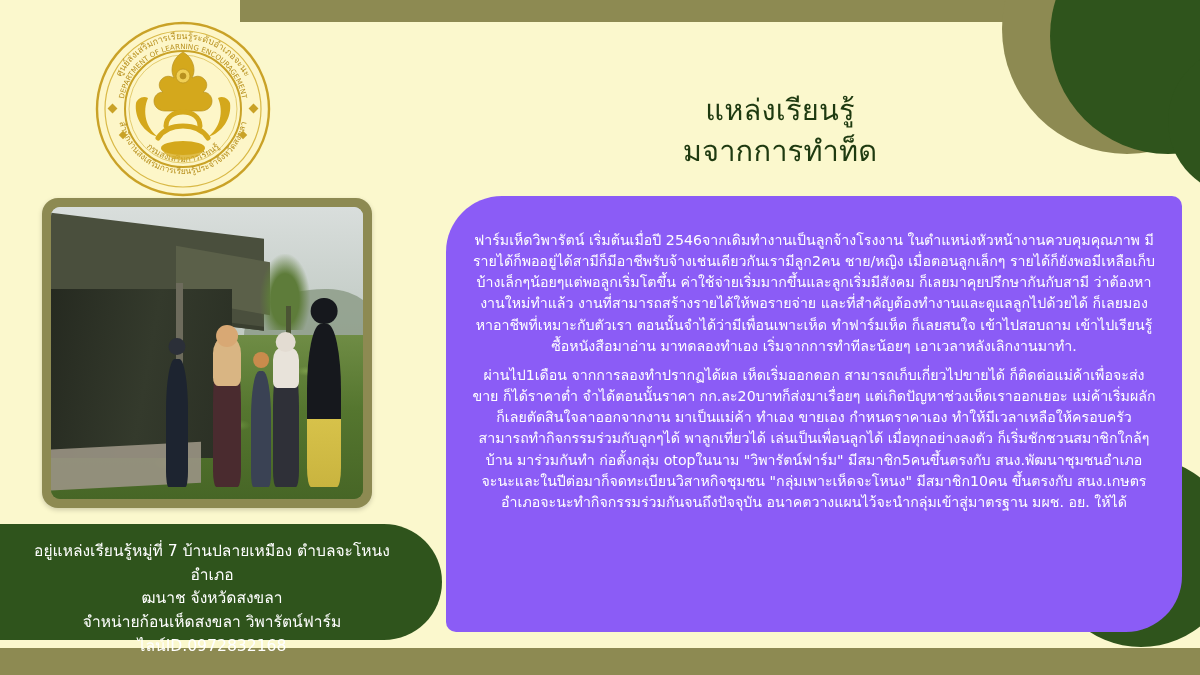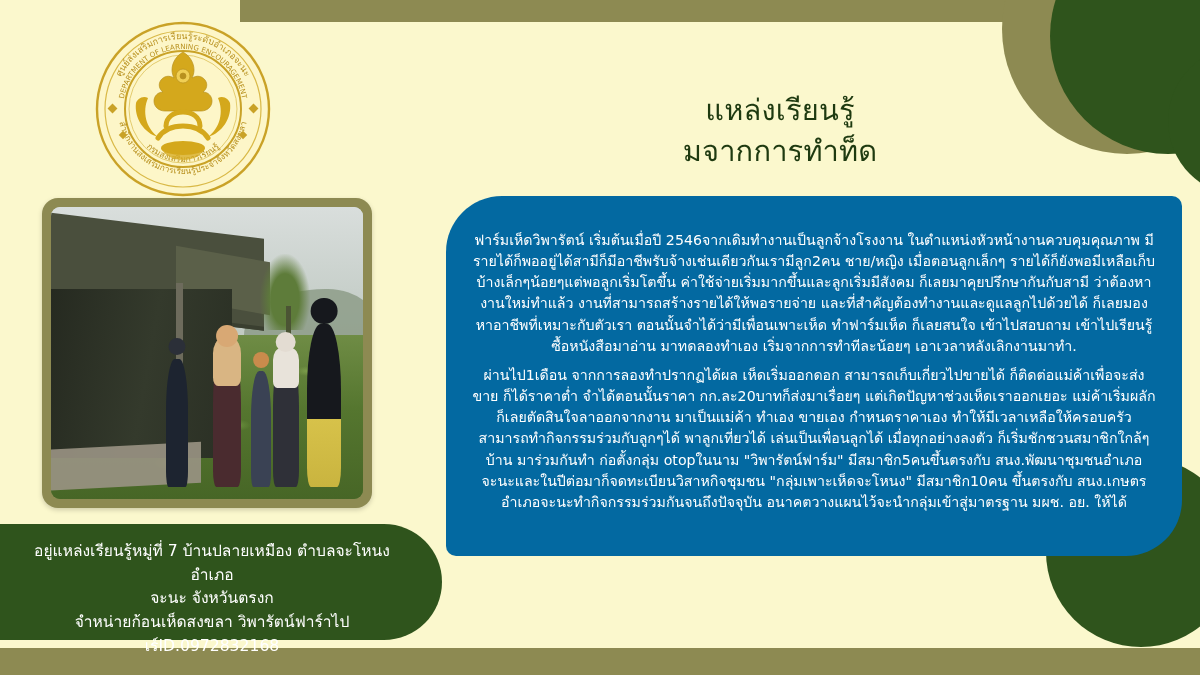--- a/index.html
+++ b/index.html
@@ -201,22 +201,22 @@
   .pp5 { left: 82%; width: 11%; height: 56%;
          background: linear-gradient(#16181d 0%, #16181d 58%, #d7c24a 58%, #c9b43f 100%); }
   .pp5 .pp-head { background: #16181d; }
 
   
   .text-panel {
     position: absolute;
     left: 446px;
     top: 196px;
     width: 736px;
-    height: 360px;
-    background: #0369a1;
+    height: 436px;
+    background: #8b5cf6;
     border-radius: 56px 10px 56px 10px;
     box-sizing: border-box;
     padding: 34px 26px 18px 26px;
     color: #ffffff;
   }
   .body-text {
     font-size: 14.2px;
     line-height: 1.49;
     text-align: center;
     margin: 0;
@@ -342,17 +342,17 @@
     </div>
   </div>
 
   <div class="text-panel">
     <p class="body-text p1">ฟาร์มเห็ดวิพารัตน์ เริ่มต้นเมื่อปี 2546จากเดิมทำงานเป็นลูกจ้างโรงงาน ในตำแหน่งหัวหน้างานควบคุมคุณภาพ มีรายได้ก็พออยู่ได้สามีก็มีอาชีพรับจ้างเช่นเดียวกันเรามีลูก2คน ชาย/หญิง เมื่อตอนลูกเล็กๆ รายได้ก็ยังพอมีเหลือเก็บบ้างเล็กๆน้อยๆแต่พอลูกเริ่มโตขึ้น ค่าใช้จ่ายเริ่มมากขึ้นและลูกเริ่มมีสังคม ก็เลยมาคุยปรึกษากันกับสามี ว่าต้องหางานใหม่ทำแล้ว งานที่สามารถสร้างรายได้ให้พอรายจ่าย และที่สำคัญต้องทำงานและดูแลลูกไปด้วยได้ ก็เลยมองหาอาชีพที่เหมาะกับตัวเรา ตอนนั้นจำได้ว่ามีเพื่อนเพาะเห็ด ทำฟาร์มเห็ด ก็เลยสนใจ เข้าไปสอบถาม เข้าไปเรียนรู้ ซื้อหนังสือมาอ่าน มาทดลองทำเอง เริ่มจากการทำทีละน้อยๆ เอาเวลาหลังเลิกงานมาทำ.</p>
     <p class="body-text p2">ผ่านไป1เดือน จากการลองทำปรากฏได้ผล เห็ดเริ่มออกดอก สามารถเก็บเกี่ยวไปขายได้ ก็ติดต่อแม่ค้าเพื่อจะส่งขาย ก็ได้ราคาต่ำ จำได้ตอนนั้นราคา กก.ละ20บาทก็ส่งมาเรื่อยๆ แต่เกิดปัญหาช่วงเห็ดเราออกเยอะ แม่ค้าเริ่มผลัก ก็เลยตัดสินใจลาออกจากงาน มาเป็นแม่ค้า ทำเอง ขายเอง กำหนดราคาเอง ทำให้มีเวลาเหลือให้ครอบครัว สามารถทำกิจกรรมร่วมกับลูกๆได้ พาลูกเที่ยวได้ เล่นเป็นเพื่อนลูกได้ เมื่อทุกอย่างลงตัว ก็เริ่มชักชวนสมาชิกใกล้ๆบ้าน มาร่วมกันทำ ก่อตั้งกลุ่ม otopในนาม "วิพารัตน์ฟาร์ม" มีสมาชิก5คนขึ้นตรงกับ สนง.พัฒนาชุมชนอำเภอจะนะและในปีต่อมาก็จดทะเบียนวิสาหกิจชุมชน "กลุ่มเพาะเห็ดจะโหนง" มีสมาชิก10คน ขึ้นตรงกับ สนง.เกษตรอำเภอจะนะทำกิจกรรมร่วมกันจนถึงปัจจุบัน อนาคตวางแผนไว้จะนำกลุ่มเข้าสู่มาตรฐาน มผช. อย. ให้ได้</p>
   </div>
 
   <div class="caption-pill">
     <p class="caption-text">อยู่แหล่งเรียนรู้หมู่ที่ 7 บ้านปลายเหมือง ตำบลจะโหนง อำเภอ</p>
-    <p class="caption-text">จะนะ จังหวันตรงก</p>
-    <p class="caption-text">จำหน่ายก้อนเห็ดสงขลา วิพารัตน์ฟาร์าไปเร์ID.0972832168</p>
+    <p class="caption-text">ฒนาช จังหวัดสงขลา</p>
+    <p class="caption-text">จำหน่ายก้อนเห็ดสงขลา วิพารัตน์ฟาร์มไลน์ID.0972832168</p>
   </div>
 
 </div>
 
 </body></html>

